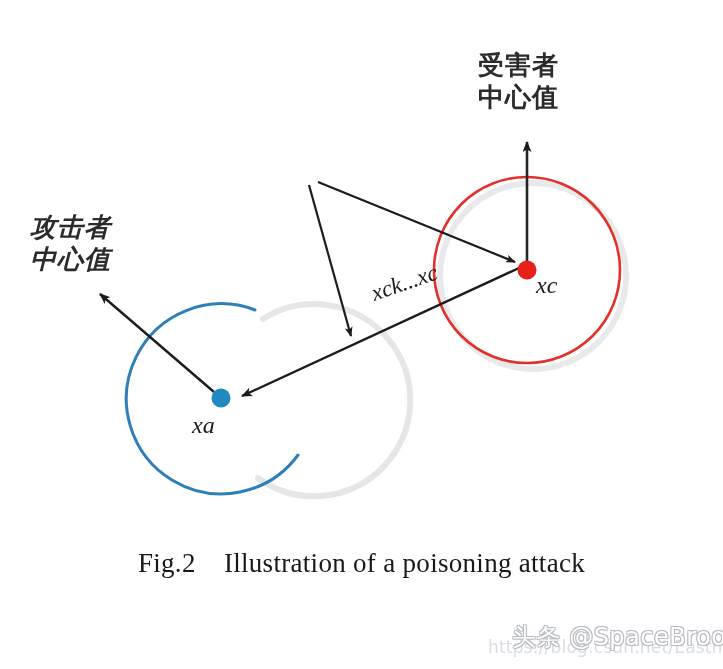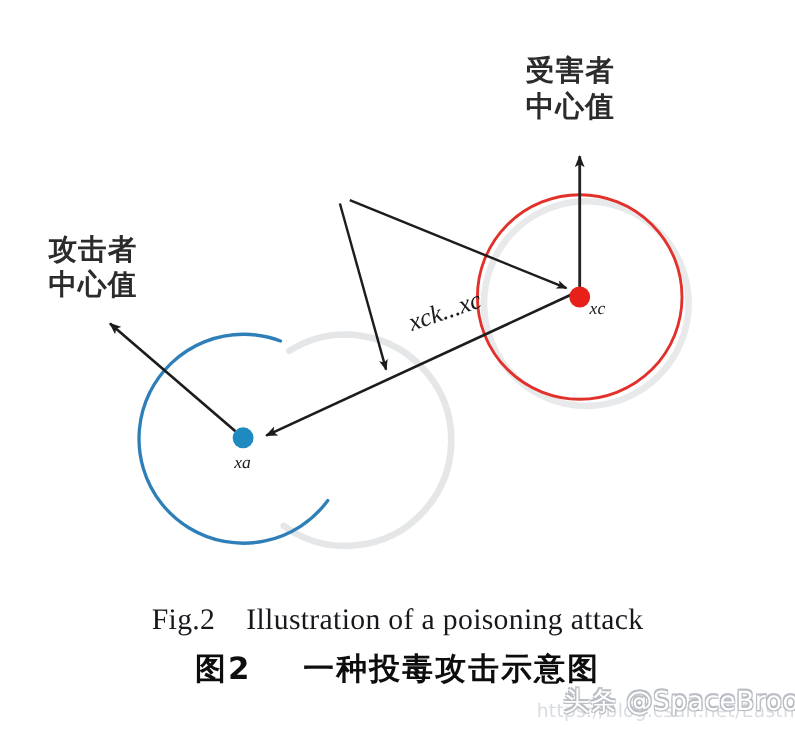--- a/index.html
+++ b/index.html
@@ -46,34 +46,34 @@
     position: absolute;
     font-family: "DejaVu Sans", "Liberation Sans", sans-serif;
     font-size: 26px;
     font-weight: 600;
     line-height: 1.22;
     color: #2b2b2b;
     letter-spacing: 1px;
     white-space: pre;
     text-align: right;
   }
-  #label-attacker  { left: 44px;  top: 212px; }
+  #label-attacker  { left: 30px;  top: 212px; font-style: italic; }
   #label-poison    { left: 264px; top: 96px;  }
   #label-victim    { left: 478px; top: 50px;  }
 
   
   .math-label {
     position: absolute;
     font-family: "Liberation Serif", "DejaVu Serif", serif;
     font-style: italic;
-    font-size: 16px;
+    font-size: 24px;
     color: #1a1a1a;
     white-space: pre;
   }
-  #label-xa { left: 192px; top: 412px; margin-left: 21px; }
+  #label-xa { left: 192px; top: 412px; }
   #label-xc { left: 536px; top: 272px; }
 
   #label-xckxc {
     position: absolute;
     left: 368px;
     top: 282px;
     font-family: "Liberation Serif", "DejaVu Serif", serif;
     font-style: italic;
     font-size: 23px;
     color: #1a1a1a;
@@ -183,20 +183,19 @@
 
     <div class="math-label" id="label-xa">xa</div>
 
     <div class="math-label" id="label-xc">xc</div>
 
     <div id="label-xckxc">xck...xc</div>
   </div>
 
   <div id="caption-block">
     <div id="caption-en">Fig.2    Illustration of a poisoning attack</div>
-    <div id="caption-zh">图2    一种投毒攻击示意图</div>
   </div>
 
   <div id="watermark-url">https://blog.csdn.net/Eastmount</div>
 
   <div id="watermark-brand">头条 @SpaceBroom</div>
 
 </div>
 
 </body></html>

